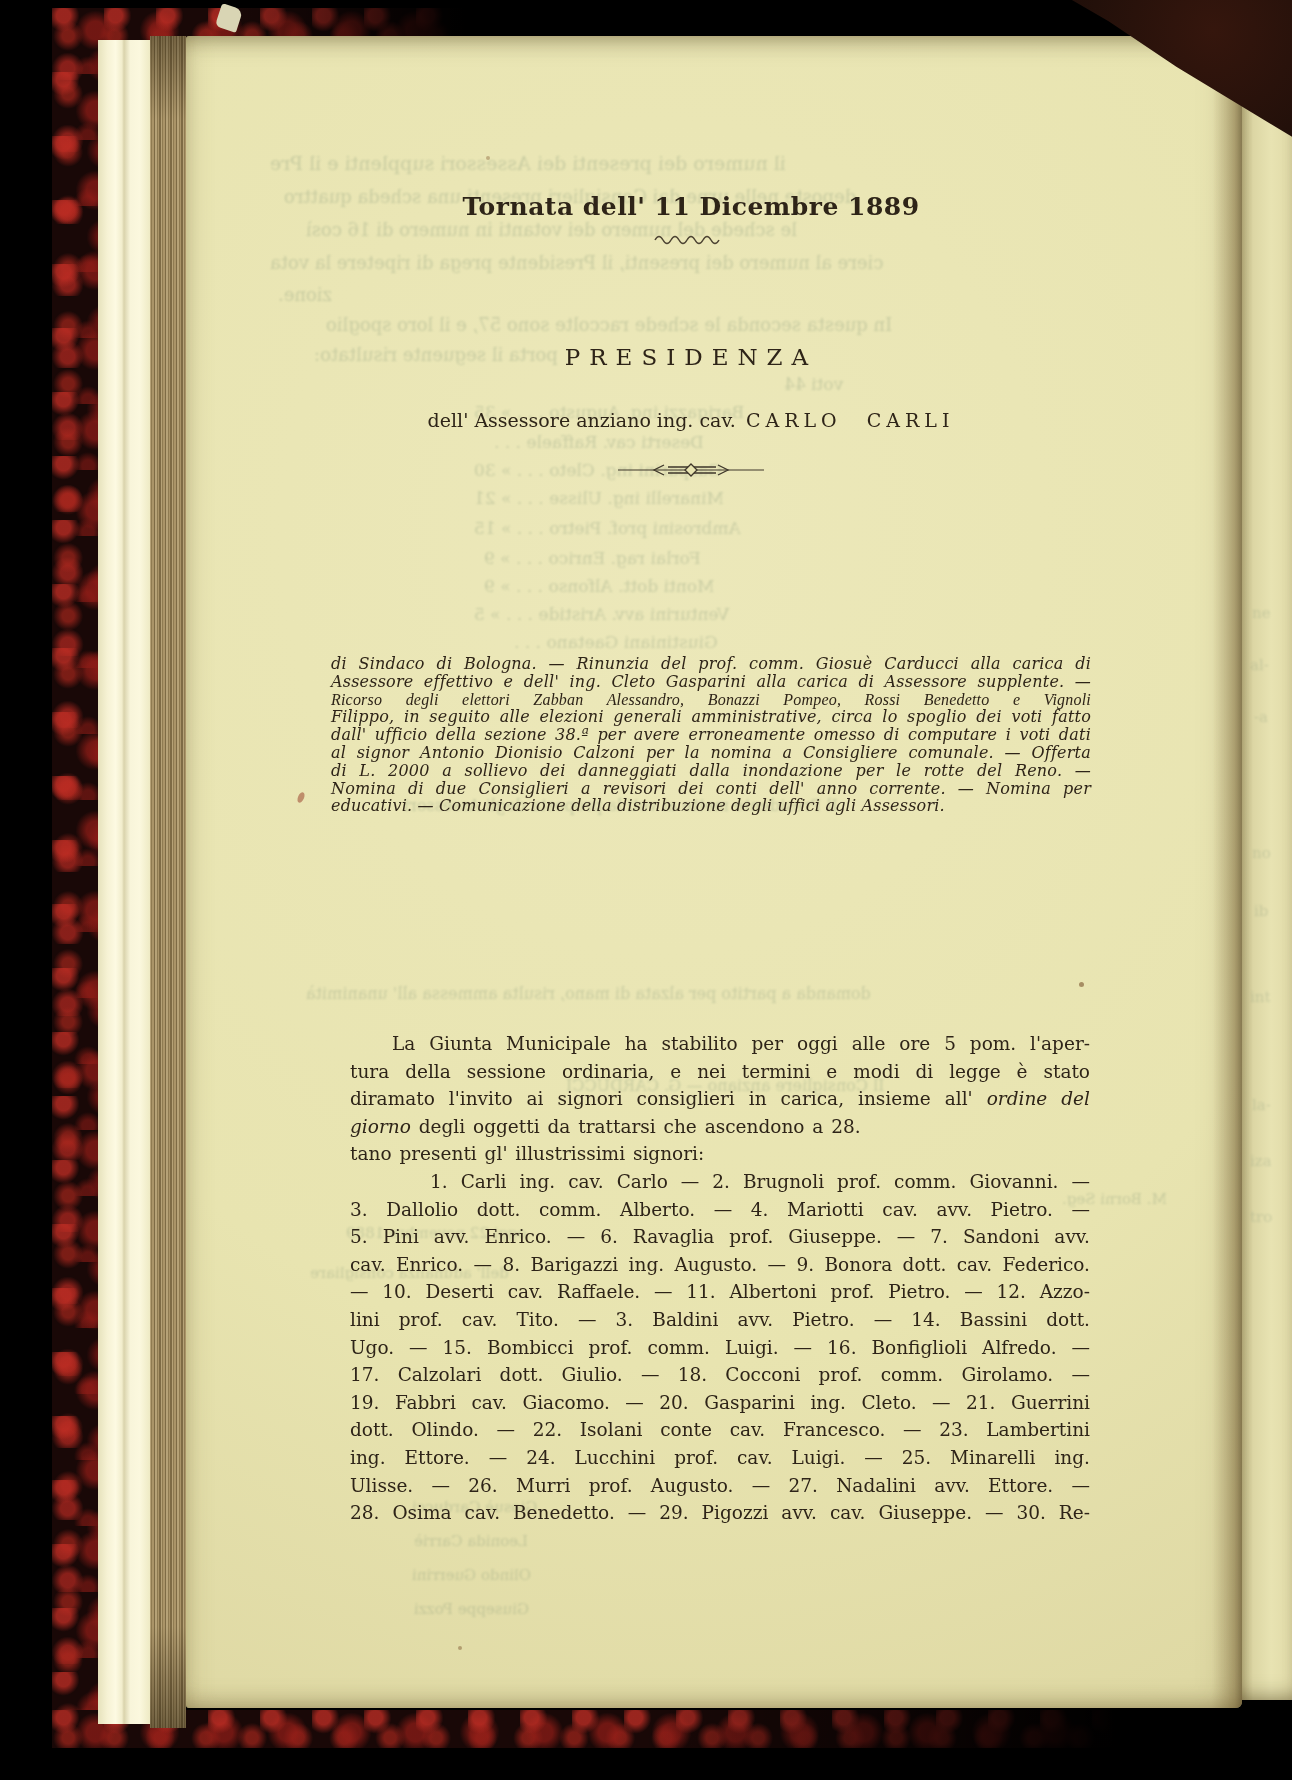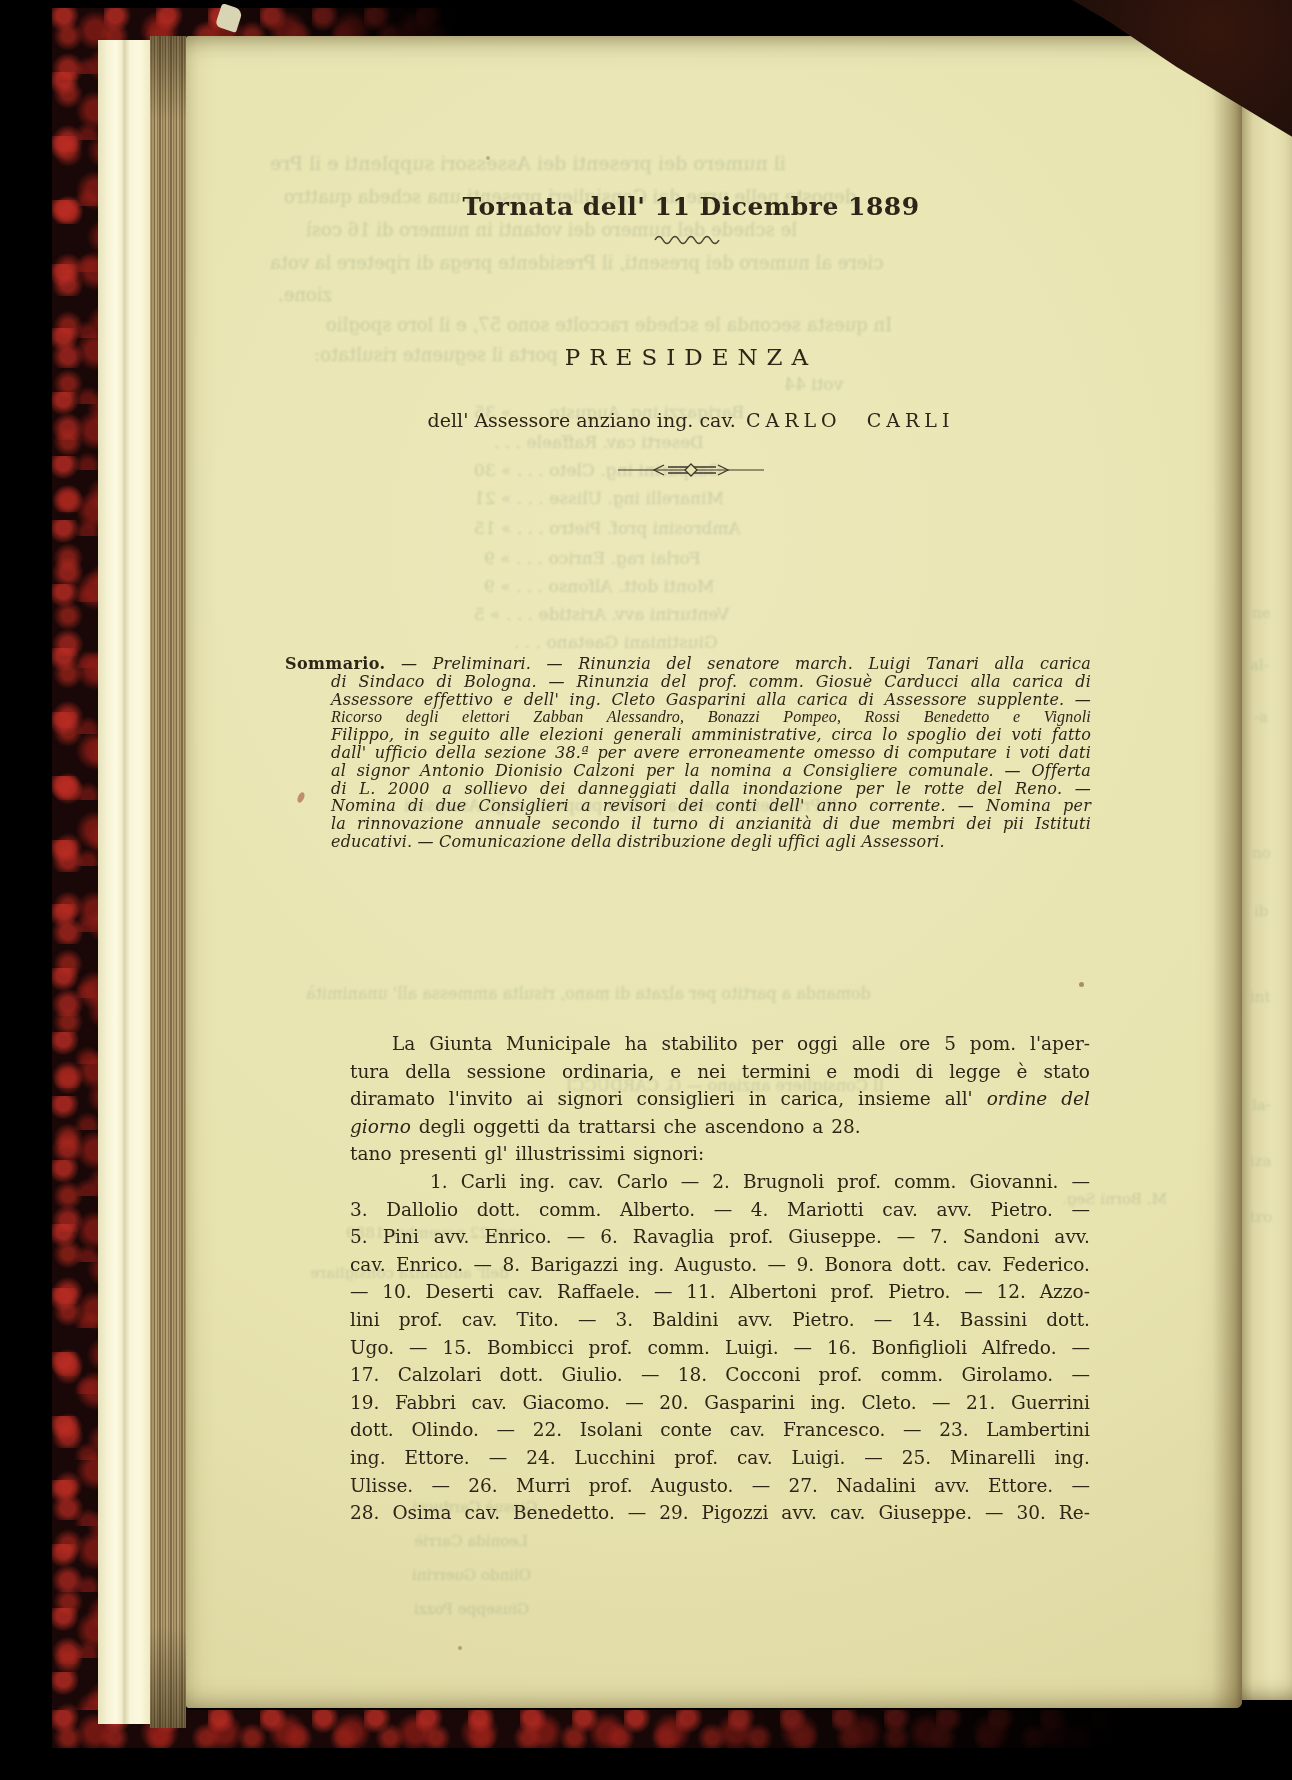--- a/index.html
+++ b/index.html
@@ -161,30 +161,28 @@
           <line x1="2" y1="8" x2="148" y2="8" stroke="#3e362a" stroke-width="1"></line>
           <line x1="52" y1="5" x2="100" y2="5" stroke="#3e362a" stroke-width="1.4"></line>
           <line x1="52" y1="11" x2="100" y2="11" stroke="#3e362a" stroke-width="1.4"></line>
           <path d="M75,2 L81,8 L75,14 L69,8 Z" fill="#e8e4b0" stroke="#3e362a" stroke-width="1.3"></path>
           <path d="M48,3 L38,8 L48,13" fill="none" stroke="#3e362a" stroke-width="1.3"></path>
           <path d="M102,3 L112,8 L102,13" fill="none" stroke="#3e362a" stroke-width="1.3"></path>
         </svg>
       </div>
 
       <div class="sommario">
-          <div class="tline just"><span class="seg-b">Sommario.</span><span> — Preliminari. — Rinunzia del senatore march. Luigi Tanari alla carica</span></div>
           <div class="tline just" style="padding-left: 46px;"><span>di Sindaco di Bologna. — Rinunzia del prof. comm. Giosuè Carducci alla carica di</span></div>
           <div class="tline just" style="padding-left: 46px;"><span>Assessore effettivo e dell' ing. Cleto Gasparini alla carica di Assessore supplente. —</span></div>
           <div class="tline just" style="padding-left: 46px; font-family: Liberation Serif, serif;"><span>Ricorso degli elettori Zabban Alessandro, Bonazzi Pompeo, Rossi Benedetto e Vignoli</span></div>
           <div class="tline just" style="padding-left: 46px;"><span>Filippo, in seguito alle elezioni generali amministrative, circa lo spoglio dei voti fatto</span></div>
           <div class="tline just" style="padding-left: 46px;"><span>dall' ufficio della sezione 38.ª per avere erroneamente omesso di computare i voti dati</span></div>
           <div class="tline just" style="padding-left: 46px;"><span>al signor Antonio Dionisio Calzoni per la nomina a Consigliere comunale. — Offerta</span></div>
           <div class="tline just" style="padding-left: 46px;"><span>di L. 2000 a sollievo dei danneggiati dalla inondazione per le rotte del Reno. —</span></div>
           <div class="tline just" style="padding-left: 46px;"><span>Nomina di due Consiglieri a revisori dei conti dell' anno corrente. — Nomina per</span></div>
-          <div class="tline just" style="padding-left: 46px;"><span>la rinnovazione annuale secondo il turno di anzianità di due membri dei pii Istituti</span></div>
           <div class="tline" style="padding-left: 46px;"><span>educativi. — Comunicazione della distribuzione degli uffici agli Assessori.</span></div>
         </div>
 
       <div class="bodytext">
         <div>
             <div class="tline just" style="padding-left: 42px;"><span>La Giunta Municipale ha stabilito per oggi alle ore 5 pom. l'aper-</span></div>
             <div class="tline just"><span>tura della sessione ordinaria, e nei termini e modi di legge è stato</span></div>
             <div class="tline just"><span>diramato l'invito ai signori consiglieri in carica, insieme all' </span><span class="seg-i">ordine del</span></div>
             <div class="tline"><span class="seg-i">giorno</span><span> degli oggetti da trattarsi che ascendono a 28.</span></div>
           </div>

